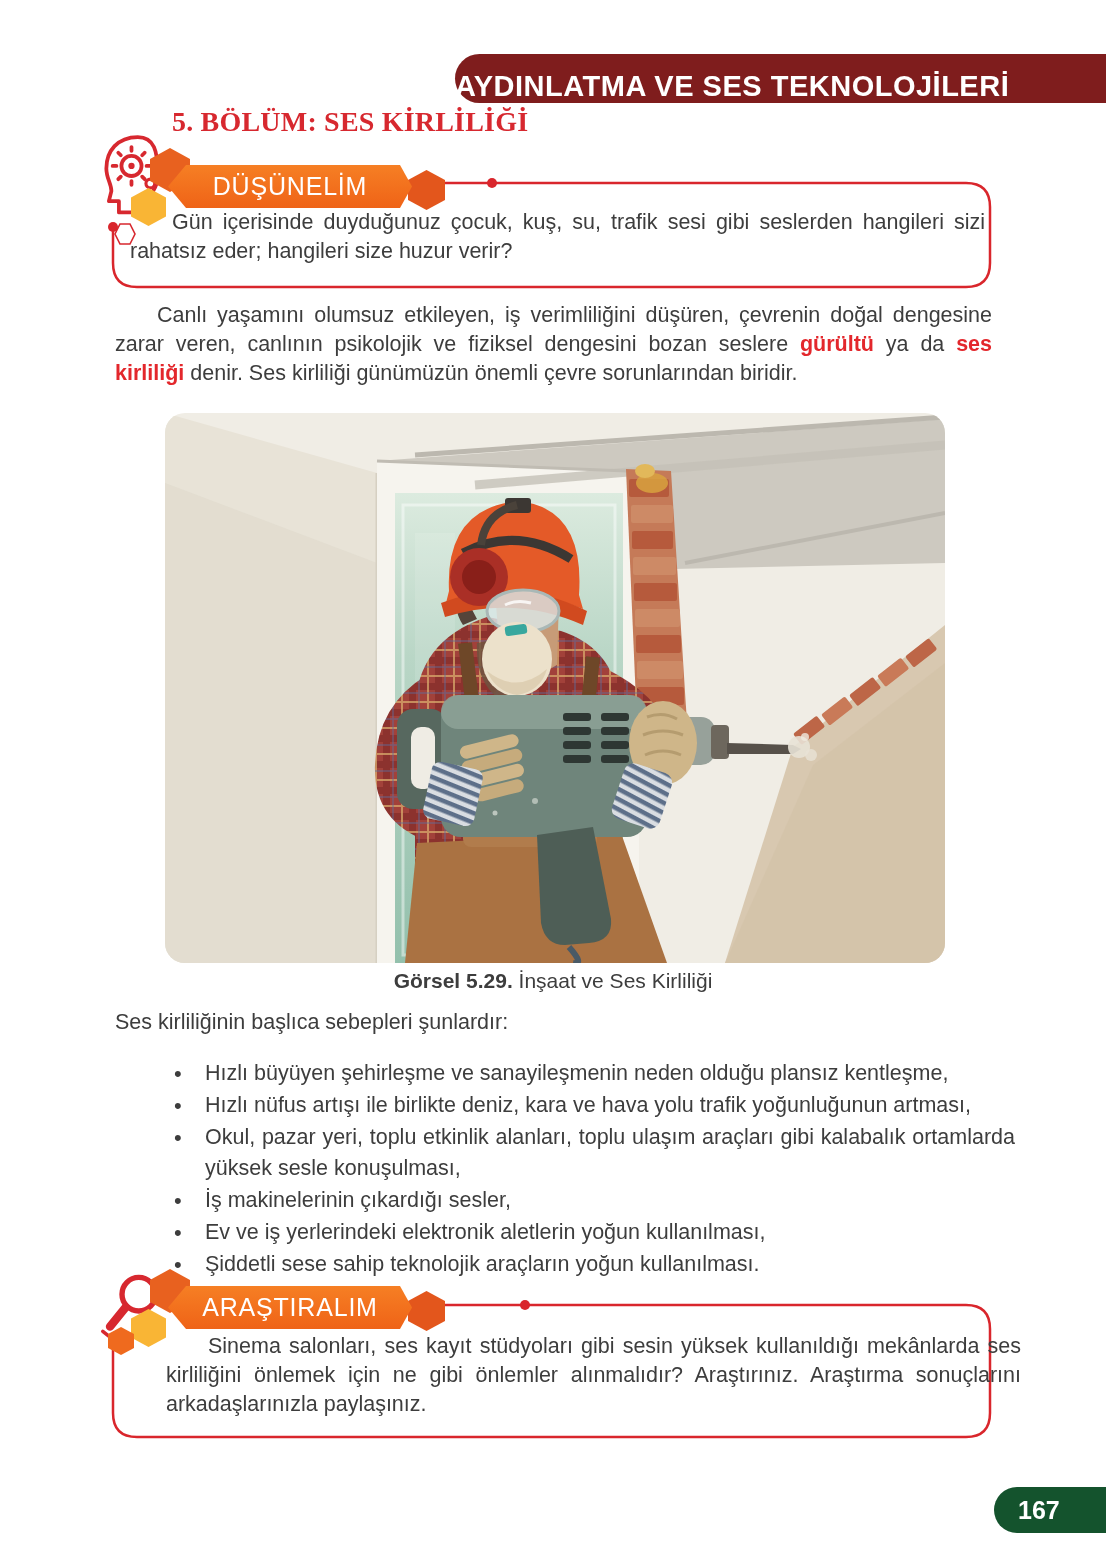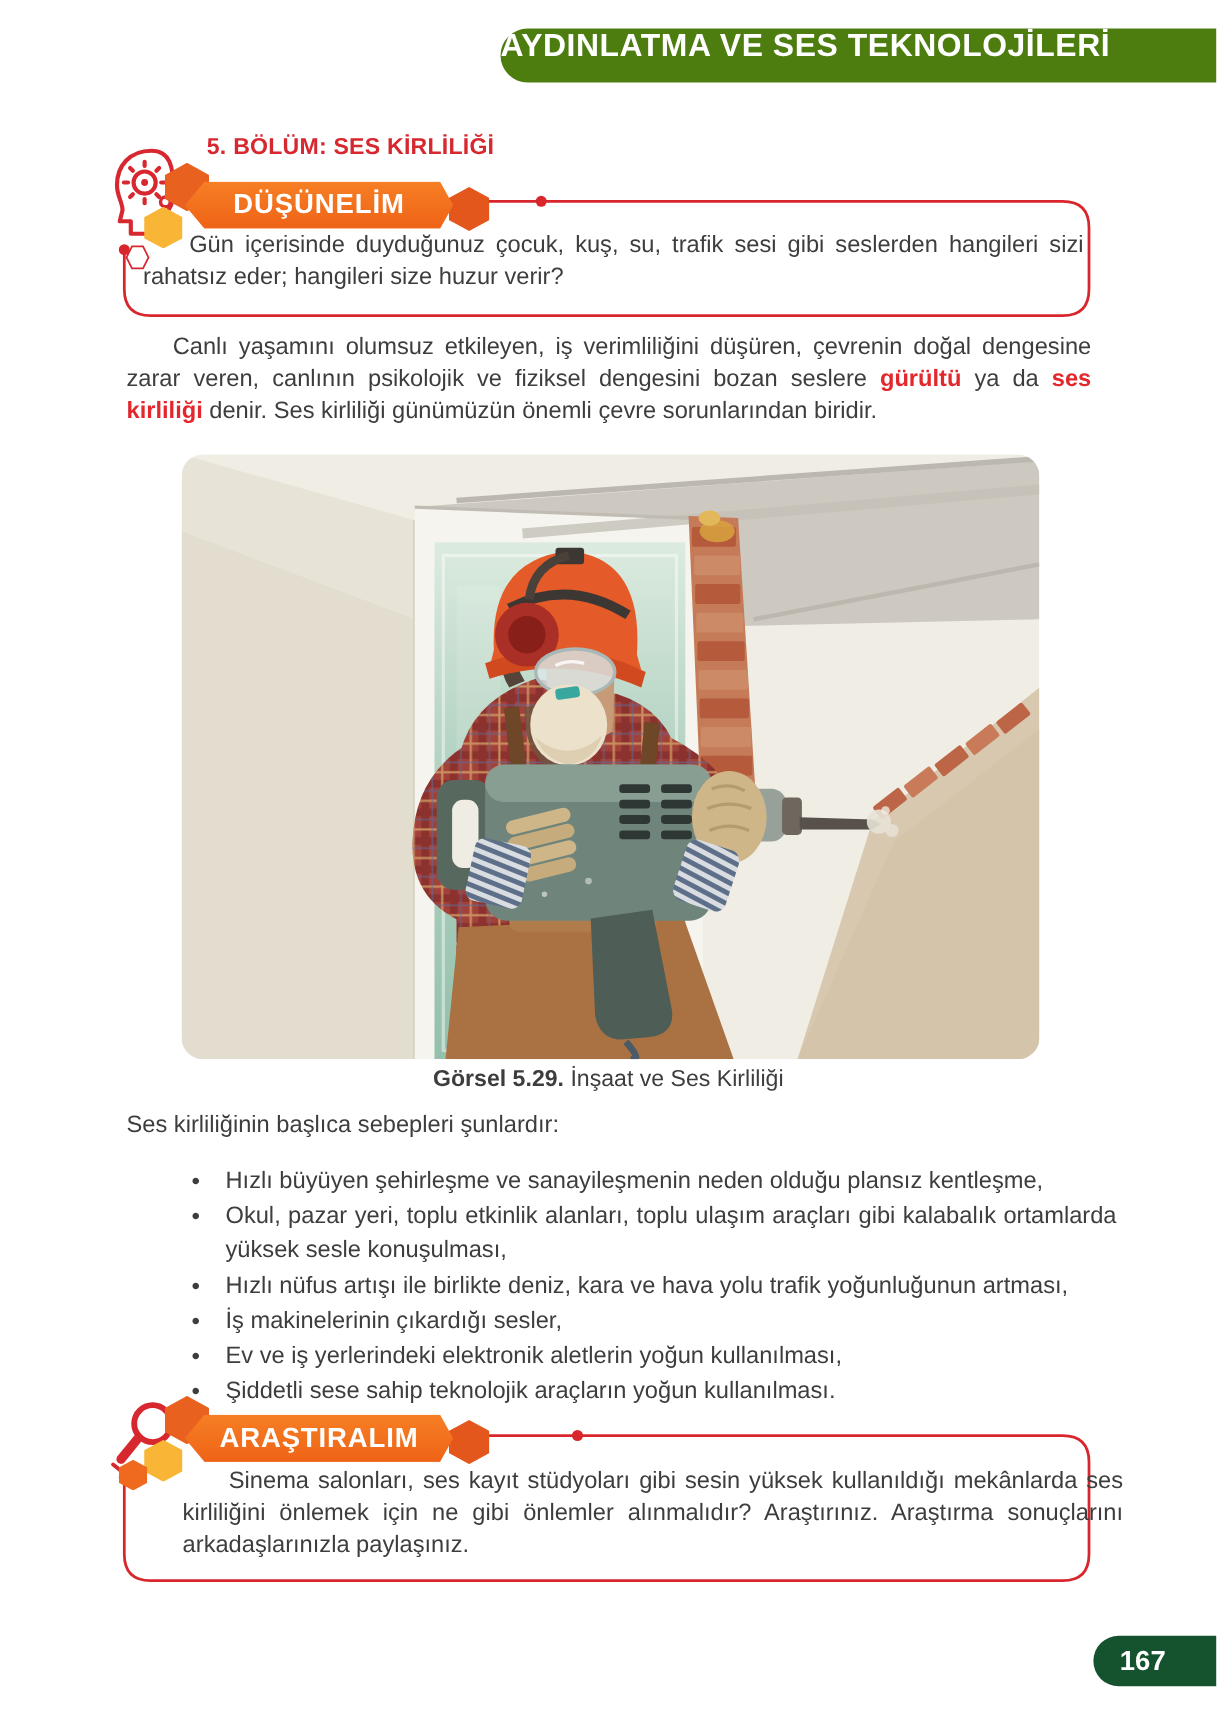--- a/index.html
+++ b/index.html
@@ -2,40 +2,40 @@
 <html lang="tr"><head>
 <meta charset="utf-8">
 <style>
   html,body{margin:0;padding:0;background:#ffffff;}
   .page{
     position:relative;width:1106px;height:1560px;background:#ffffff;overflow:hidden;
     font-family:"Liberation Sans","DejaVu Sans",sans-serif;color:#3e3e3e;
   }
   
   .top-banner{
-    position:absolute;left:455px;top:26px;width:651px;height:49px;
-    background:#4d7c0f;border-radius:25px 0 0 25px;display:flex;align-items:flex-start;
+    position:absolute;left:455px;top:54px;width:651px;height:49px;
+    background:#7f1d1d;border-radius:25px 0 0 25px;display:flex;align-items:flex-end;
   }
   .top-banner span{
     display:block;width:505px;text-align:center;color:#ffffff;
     font-size:29px;font-weight:bold;letter-spacing:.5px;white-space:nowrap;
   }
   .chapter-title{
-    position:absolute;left:172px;top:106px;margin:16px;
-    font-size:21px;font-weight:bold;color:#d7282f;letter-spacing:.2px;white-space:nowrap;
+    position:absolute;left:172px;top:106px;margin:0;
+    font-size:28px;font-weight:bold;color:#d7282f;letter-spacing:.2px;white-space:nowrap;font-family:Liberation Serif, serif;
   }
   
   .callout{position:absolute;left:0;width:1106px;}
   .callout-frame{position:absolute;pointer-events:none;}
   .ribbon{
     position:absolute;height:43px;background:linear-gradient(180deg,#f67f24,#ef6317);
     display:flex;align-items:center;justify-content:center;
     clip-path:polygon(18px 0,calc(100% - 12px) 0,100% 50%,calc(100% - 12px) 100%,18px 100%,0 50%);
   }
-  .ribbon span{color:#ffffff;font-size:25px;font-weight:bold;letter-spacing:.8px;white-space:nowrap;}
+  .ribbon span{color:#ffffff;font-size:25px;font-weight:normal;letter-spacing:.8px;white-space:nowrap;}
   .hex{position:absolute;clip-path:polygon(50% 0,100% 25%,100% 75%,50% 100%,0 75%,0 25%);}
   .boxtext{
     position:absolute;margin:0;text-align:justify;
     font-size:21.5px;line-height:29px;color:#3d3d3d;text-indent:42px;
   }
   .accent{color:#e3272c;font-weight:bold;}
   
   .intro{
     position:absolute;left:115px;top:301px;width:877px;margin:0;
     font-size:21.5px;line-height:29px;text-align:justify;text-indent:42px;color:#3d3d3d;
@@ -256,22 +256,22 @@
       <circle cx="640" cy="324" r="4" fill="#efeade" opacity="0.8"></circle>
     </svg>
   </div>
   <div class="figcaption">
     <b>Görsel 5.29.</b><span> İnşaat ve Ses Kirliliği</span>
   </div>
 
   <p class="causes-intro">Ses kirliliğinin başlıca sebepleri şunlardır:</p>
   <ul class="causes">
     <li>Hızlı büyüyen şehirleşme ve sanayileşmenin neden olduğu plansız kentleşme,</li>
+    <li>Hızlı nüfus artışı ile birlikte deniz, kara ve hava yolu trafik yoğunluğunun artması,</li>
     <li>Okul, pazar yeri, toplu etkinlik alanları, toplu ulaşım araçları gibi kalabalık ortamlarda yüksek sesle konuşulması,</li>
-    <li>Hızlı nüfus artışı ile birlikte deniz, kara ve hava yolu trafik yoğunluğunun artması,</li>
     <li>İş makinelerinin çıkardığı sesler,</li>
     <li>Ev ve iş yerlerindeki elektronik aletlerin yoğun kullanılması,</li>
     <li>Şiddetli sese sahip teknolojik araçların yoğun kullanılması.</li>
   </ul>
 
   <section class="callout" style="top:1255px;height:200px;padding-left:38px;">
     <svg class="callout-frame" style="left:100px;top:43px;" width="900" height="150" viewBox="0 0 900 150">
       <path d="M310 7 H866 Q890 7 890 31 V115 Q890 139 866 139 H37 Q13 139 13 115 V45" fill="none" stroke="#d9262c" stroke-width="2.5"></path>
       <circle cx="13" cy="45" r="5" fill="#d9262c"></circle>
       <circle cx="425" cy="7" r="5" fill="#d9262c"></circle>

